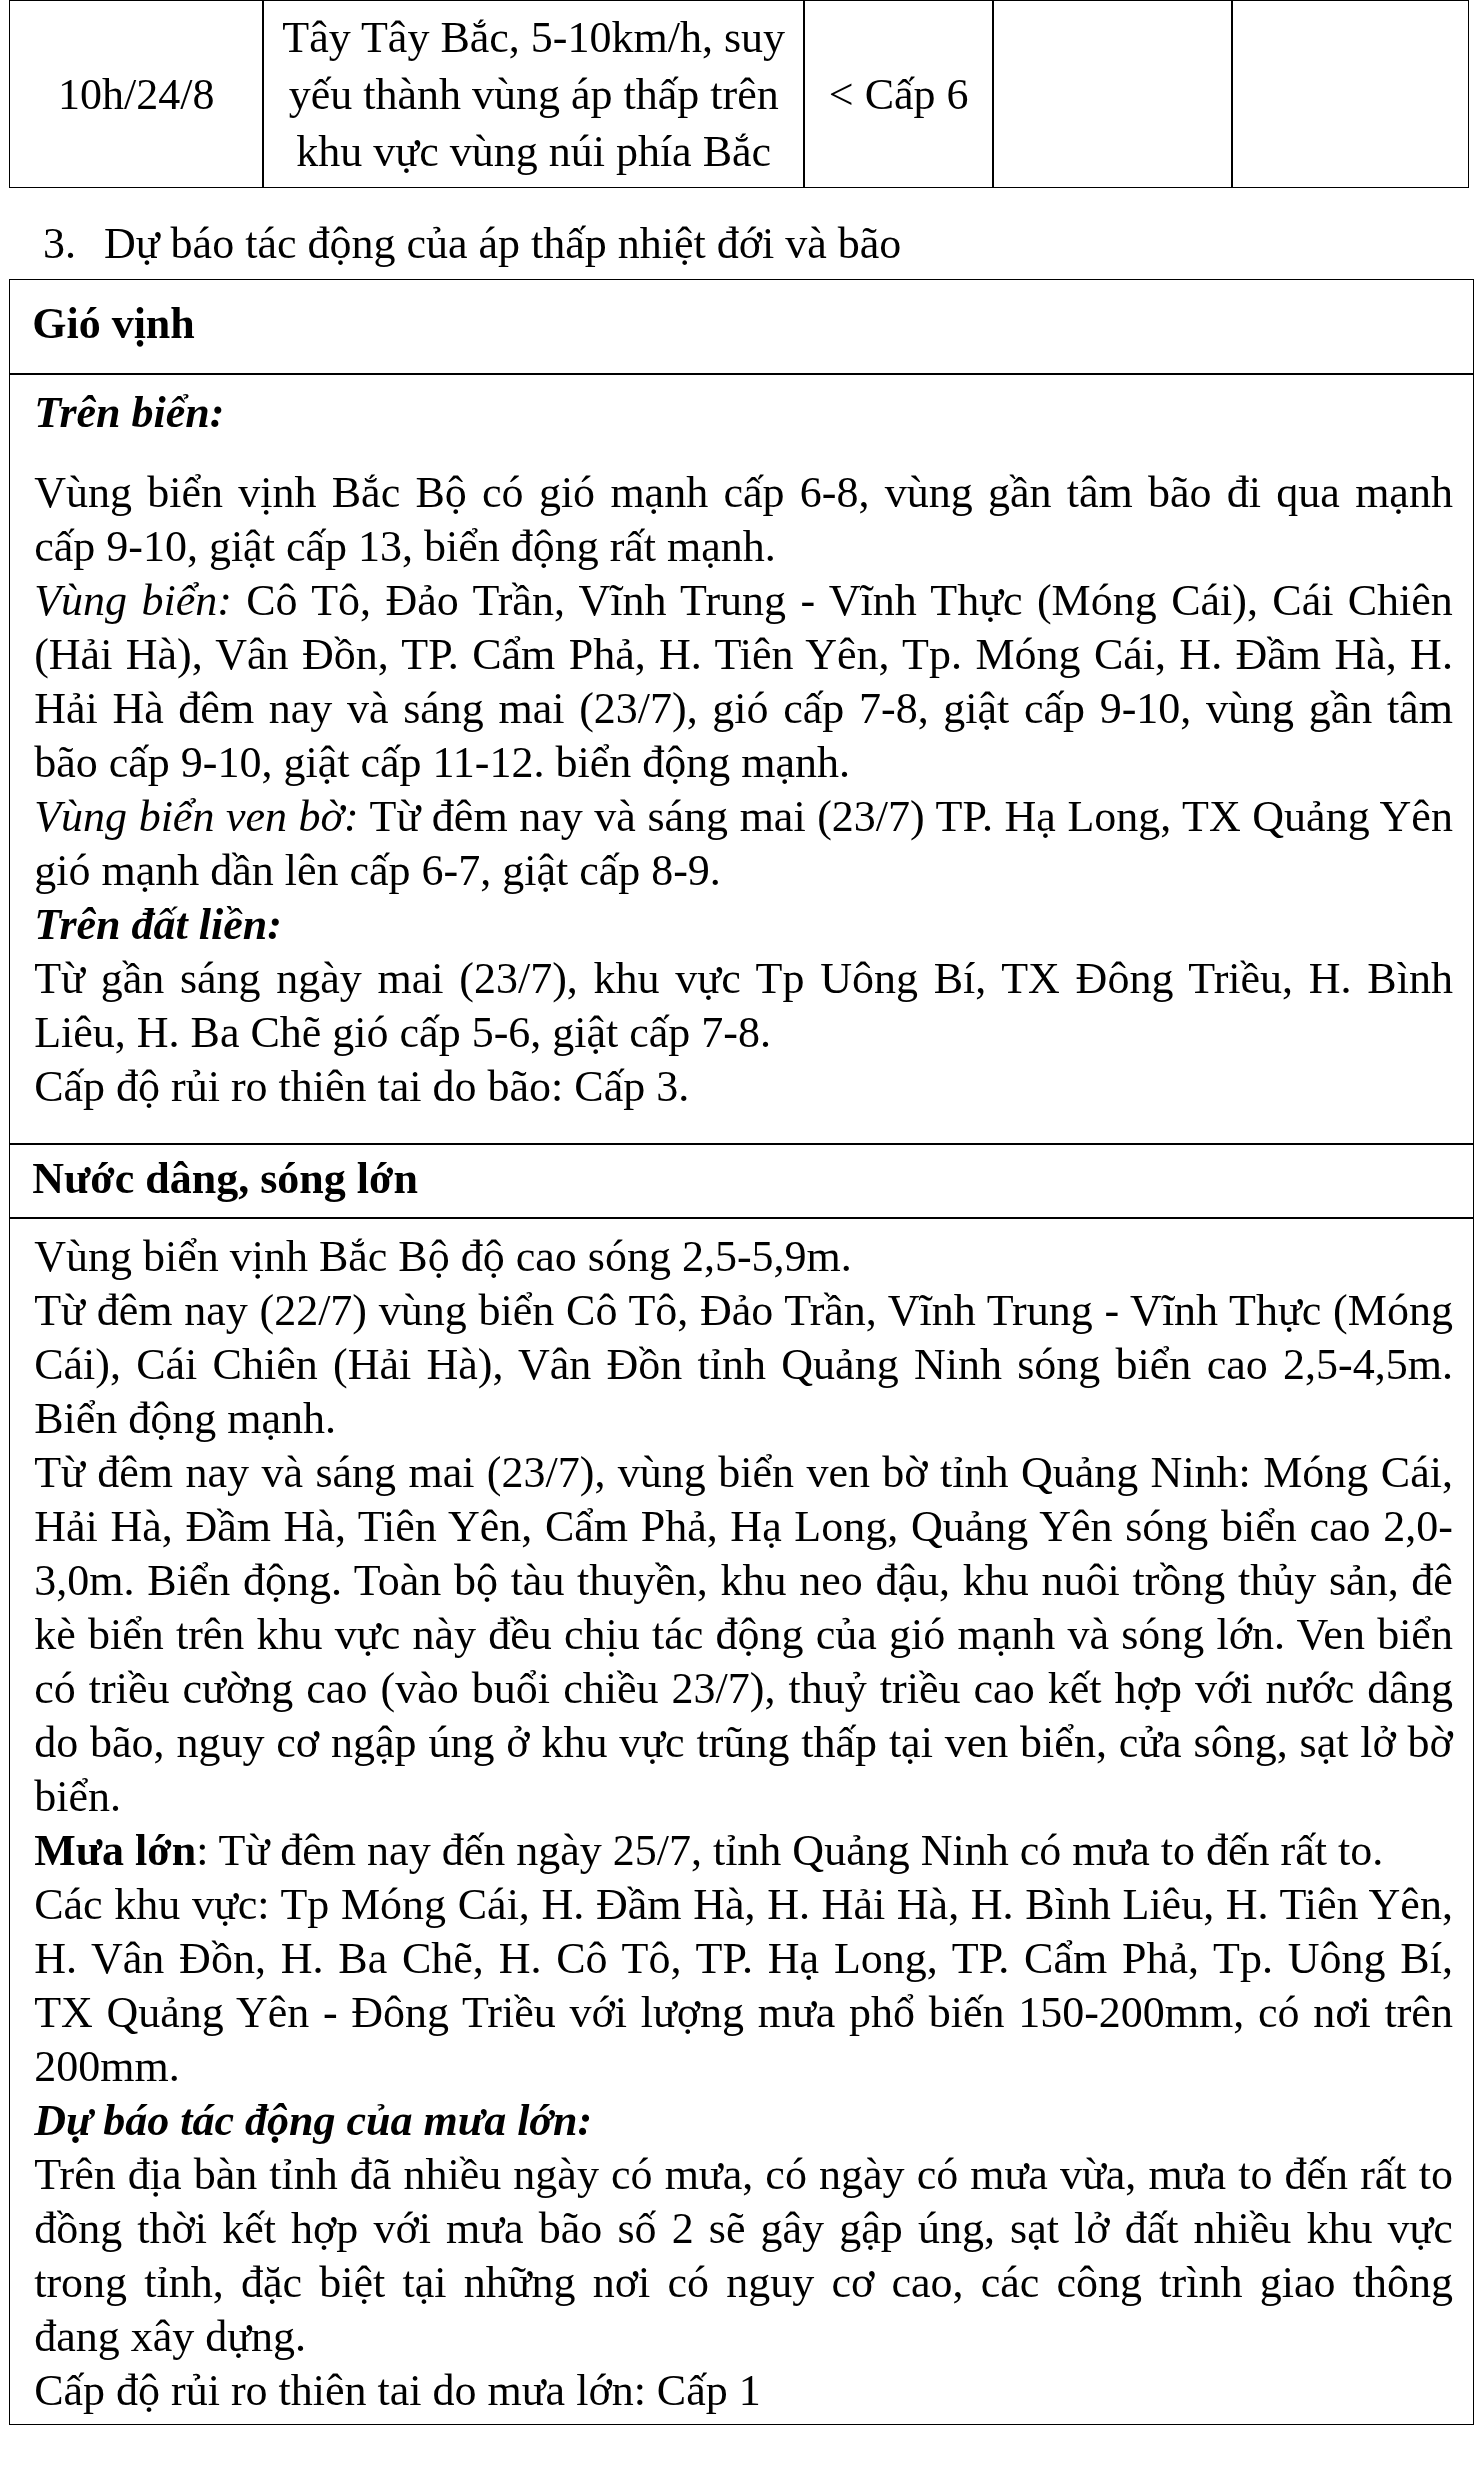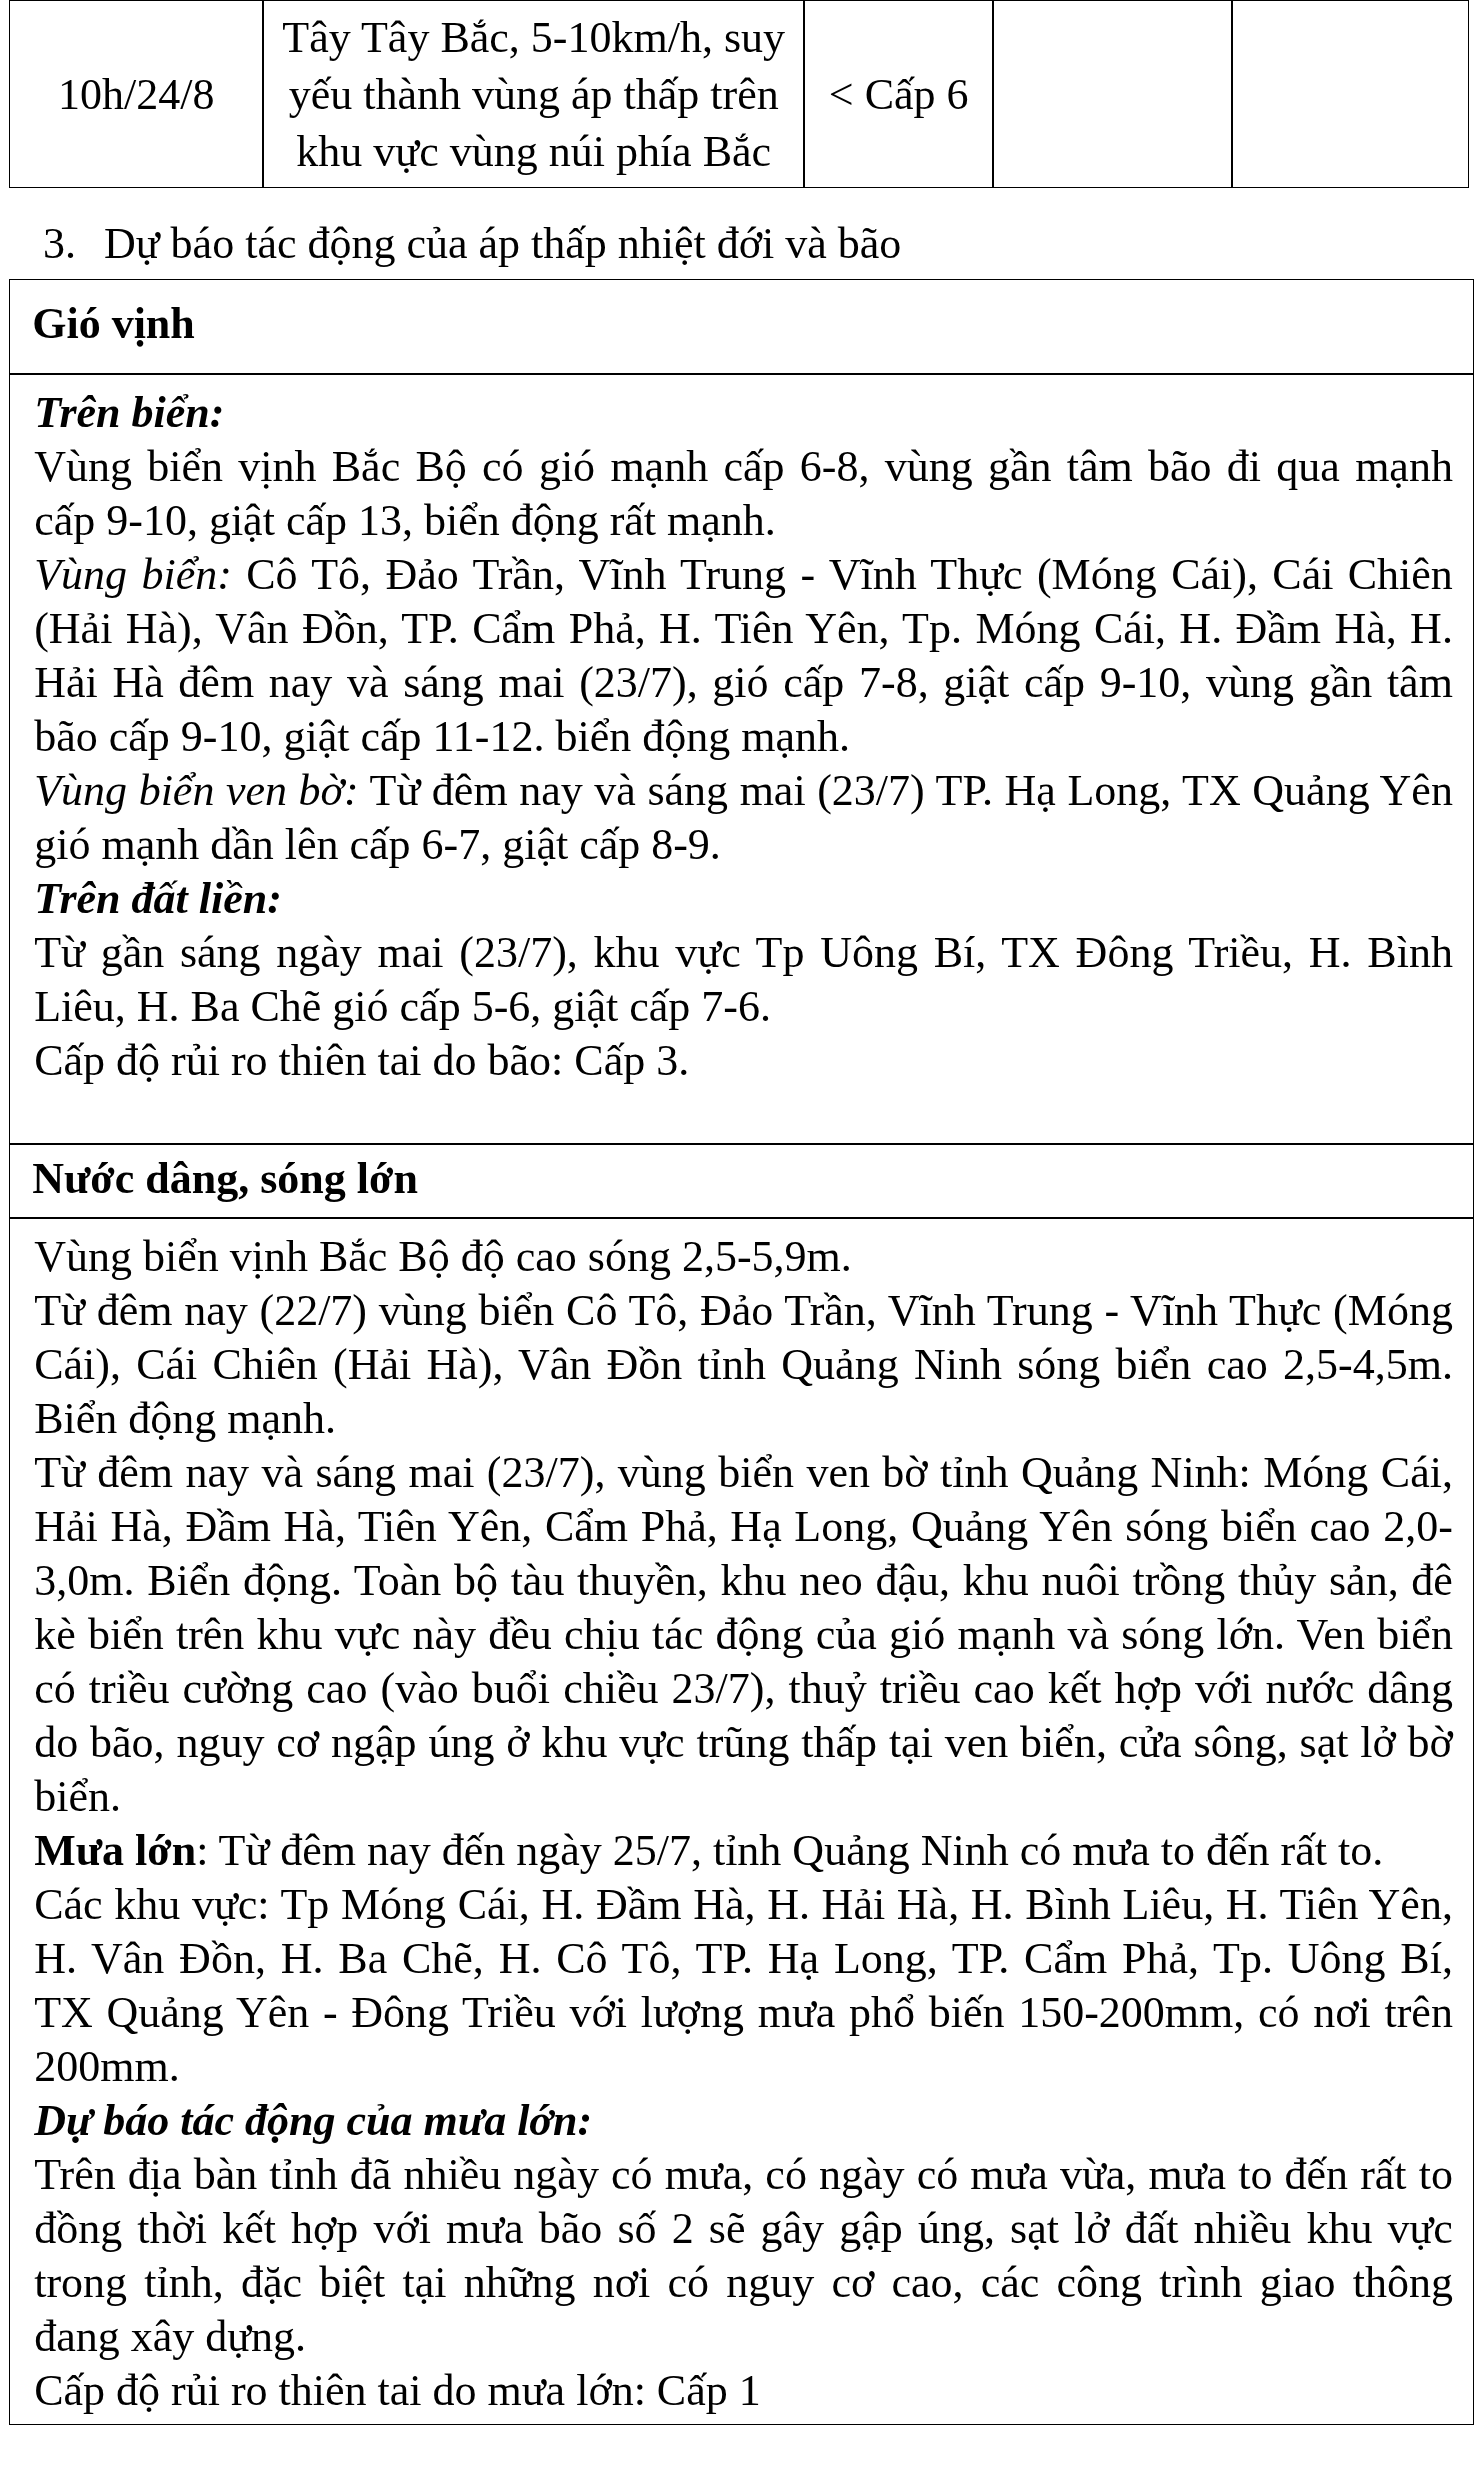--- a/index.html
+++ b/index.html
@@ -64,21 +64,21 @@
     padding: 11px 20.3px 5.5px 24px;
     text-align: justify;
     line-height: 54px;
   }
   .row-wind-hdr td   { height: 95px; }
   .row-wind-body td  { height: 770px; }
   .row-surge-hdr td  { height: 74px; }
   .row-surge-body td { height: 1191px; }
 
   p { margin: 0; }
-  p.gap-after { }
+  p.gap-after { margin-bottom: 26px; }
 
   .lead-bi { font-weight: bold; font-style: italic; }
   .lead-i  { font-style: italic; }
   .lead-b  { font-weight: bold; margin-top: 12px; }
 </style>
 </head>
 <body>
 
 <div class="doc">
 
@@ -115,21 +115,21 @@
       <td class="hdr">Gió vịnh</td>
     </tr>
 
     <tr class="row-wind-body">
       <td class="content">
         <p class="gap-after"><span class="lead-bi">Trên biển:</span><span></span></p>
         <p><span>Vùng biển vịnh Bắc Bộ có gió mạnh cấp 6-8, vùng gần tâm bão đi qua mạnh cấp 9-10, giật cấp 13, biển động rất mạnh.</span></p>
         <p><span class="lead-i">Vùng biển:</span><span> Cô Tô, Đảo Trần, Vĩnh Trung - Vĩnh Thực (Móng Cái), Cái Chiên (Hải Hà), Vân Đồn, TP. Cẩm Phả, H. Tiên Yên, Tp. Móng Cái, H. Đầm Hà, H. Hải Hà đêm nay và sáng mai (23/7), gió cấp 7-8, giật cấp 9-10, vùng gần tâm bão cấp 9-10, giật cấp 11-12. biển động mạnh.</span></p>
         <p><span class="lead-i">Vùng biển ven bờ:</span><span> Từ đêm nay và sáng mai (23/7) TP. Hạ Long, TX Quảng Yên gió mạnh dần lên cấp 6-7, giật cấp 8-9.</span></p>
         <p><span class="lead-bi">Trên đất liền:</span><span></span></p>
-        <p><span>Từ gần sáng ngày mai (23/7), khu vực Tp Uông Bí, TX Đông Triều, H. Bình Liêu, H. Ba Chẽ gió cấp 5-6, giật cấp 7-6.</span></p>
+        <p><span>Từ gần sáng ngày mai (23/7), khu vực Tp Uông Bí, TX Đông Triều, H. Bình Liêu, H. Ba Chẽ gió cấp 5-6, giật cấp 7-8.</span></p>
         <p><span>Cấp độ rủi ro thiên tai do bão: Cấp 3.</span></p>
       </td>
     </tr>
 
     <tr class="row-surge-hdr">
       <td class="hdr">Nước dâng, sóng lớn</td>
     </tr>
 
     <tr class="row-surge-body">
       <td class="content">

